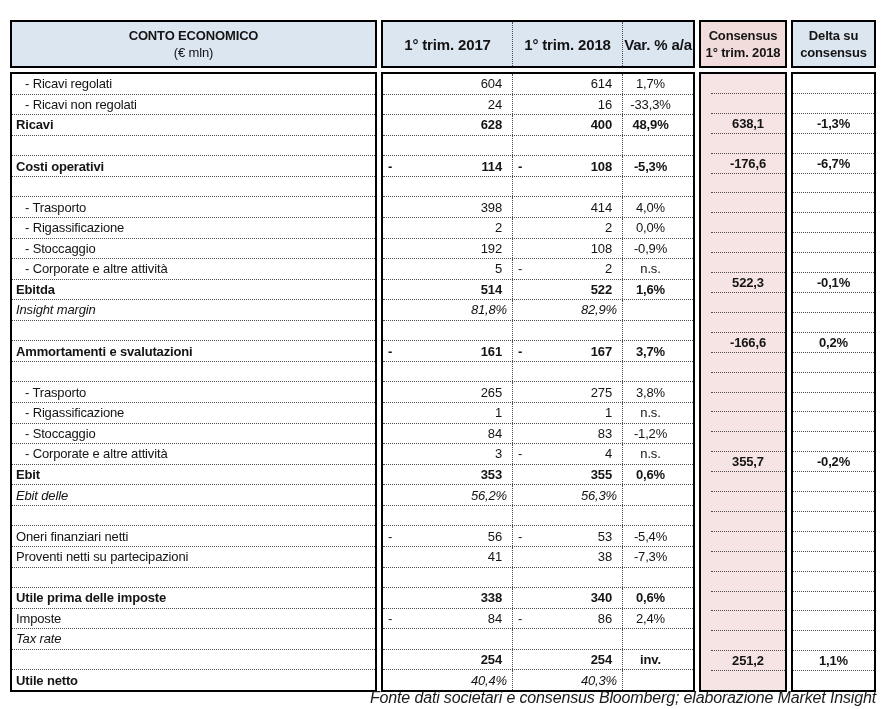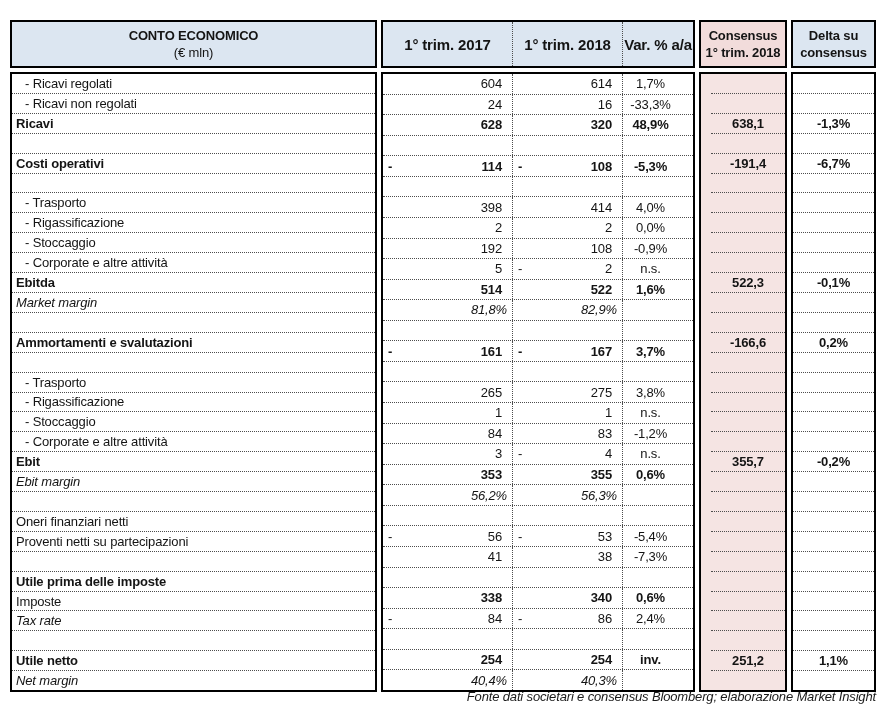--- a/index.html
+++ b/index.html
@@ -27,21 +27,21 @@
   .italic{font-style:italic;}
   .lab{padding-left:4px;white-space:nowrap;}
   .lab.sub{padding-left:13px;}
   .nrow{display:grid;grid-template-columns:130px 110px 1fr;align-items:stretch;}
   .ncell{position:relative;display:flex;align-items:center;justify-content:flex-end;
          padding-right:10px;border-right:1px dotted #4d4d4d;}
   .italic .ncell{padding-right:5px;}
   .ncell.cvar{justify-content:center;padding-right:15px;border-right:none;text-align:right;}
   .sign{position:absolute;left:5px;top:0;height:100%;display:flex;align-items:center;}
   .crow,.drow{justify-content:center;}
-  .footer{position:absolute;top:689px;right:12px;font-style:italic;font-size:13px;color:#1a1a1a;}
+  .footer{position:absolute;top:689px;right:12px;font-style:italic;font-size:16px;color:#1a1a1a;}
 </style>
 </head>
 <body>
 
 <div class="canvas">
   <div class="tbl">
 
     <div class="box hbox">
       <div>CONTO ECONOMICO</div>
       <div class="line2-normal">(€ mln)</div>
@@ -65,40 +65,39 @@
         <div class="r lab sub">- Ricavi non regolati</div>
         <div class="r lab bold">Ricavi</div>
         <div class="r lab"></div>
         <div class="r lab bold">Costi operativi</div>
         <div class="r lab"></div>
         <div class="r lab sub">- Trasporto</div>
         <div class="r lab sub">- Rigassificazione</div>
         <div class="r lab sub">- Stoccaggio</div>
         <div class="r lab sub">- Corporate e altre attività</div>
         <div class="r lab bold">Ebitda</div>
-        <div class="r lab italic">Market margin</div>
+        <div class="r lab italic">Insight margin</div>
         <div class="r lab"></div>
         <div class="r lab bold">Ammortamenti e svalutazioni</div>
         <div class="r lab"></div>
         <div class="r lab sub">- Trasporto</div>
         <div class="r lab sub">- Rigassificazione</div>
         <div class="r lab sub">- Stoccaggio</div>
         <div class="r lab sub">- Corporate e altre attività</div>
         <div class="r lab bold">Ebit</div>
-        <div class="r lab italic">Ebit margin</div>
+        <div class="r lab italic">Ebit delle</div>
         <div class="r lab"></div>
         <div class="r lab">Oneri finanziari netti</div>
         <div class="r lab">Proventi netti su partecipazioni</div>
         <div class="r lab"></div>
         <div class="r lab bold">Utile prima delle imposte</div>
         <div class="r lab">Imposte</div>
         <div class="r lab italic">Tax rate</div>
         <div class="r lab"></div>
         <div class="r lab bold">Utile netto</div>
-        <div class="r lab italic">Net margin</div>
       </div>
     <div class="box body-box" id="values-box">
         <div class="r nrow">
           <div class="ncell">
             <div class="val">604</div>
           </div>
           <div class="ncell">
             <div class="val">614</div>
           </div>
           <div class="ncell cvar">1,7%</div>
@@ -110,21 +109,21 @@
           <div class="ncell">
             <div class="val">16</div>
           </div>
           <div class="ncell cvar">-33,3%</div>
         </div>
         <div class="r nrow bold">
           <div class="ncell">
             <div class="val">628</div>
           </div>
           <div class="ncell">
-            <div class="val">320</div>
+            <div class="val">400</div>
           </div>
           <div class="ncell cvar">48,9%</div>
         </div>
         <div class="r nrow">
           <div class="ncell">
             <div class="val"></div>
           </div>
           <div class="ncell">
             <div class="val"></div>
           </div>
@@ -373,21 +372,21 @@
             <div class="val">40,3%</div>
           </div>
           <div class="ncell cvar"></div>
         </div>
       </div>
     <div class="box body-box cons-box" id="cons-box">
         <div class="r crow"></div>
         <div class="r crow"></div>
         <div class="r crow bold">638,1</div>
         <div class="r crow"></div>
-        <div class="r crow bold">-191,4</div>
+        <div class="r crow bold">-176,6</div>
         <div class="r crow"></div>
         <div class="r crow"></div>
         <div class="r crow"></div>
         <div class="r crow"></div>
         <div class="r crow"></div>
         <div class="r crow bold">522,3</div>
         <div class="r crow italic"></div>
         <div class="r crow"></div>
         <div class="r crow bold">-166,6</div>
         <div class="r crow"></div>

